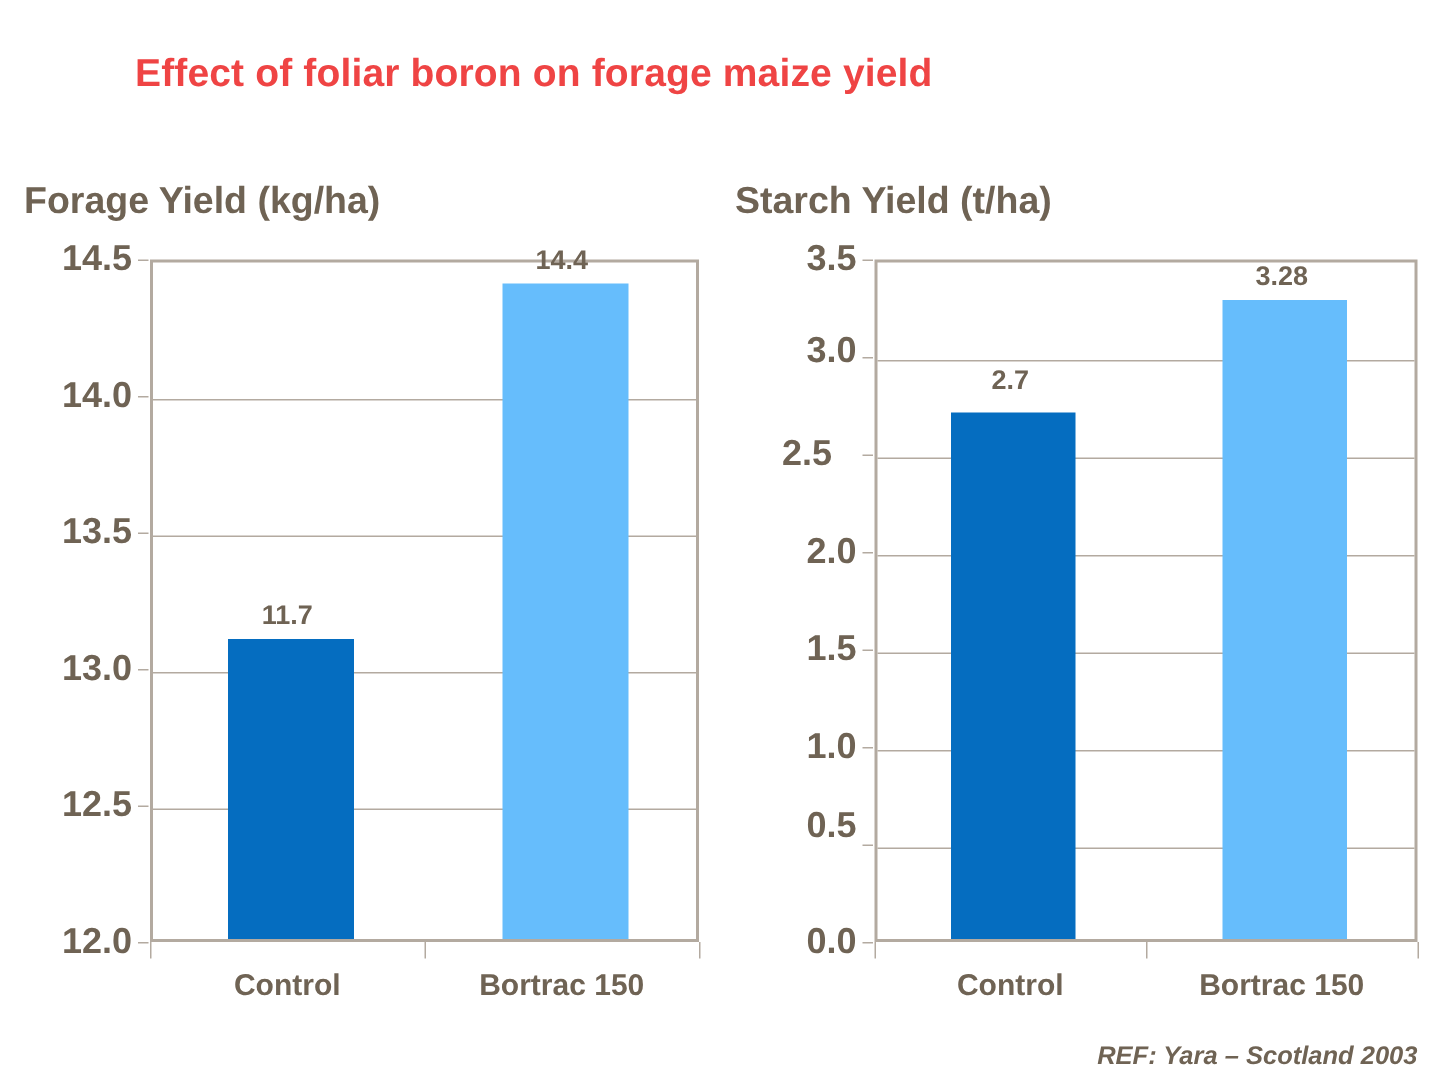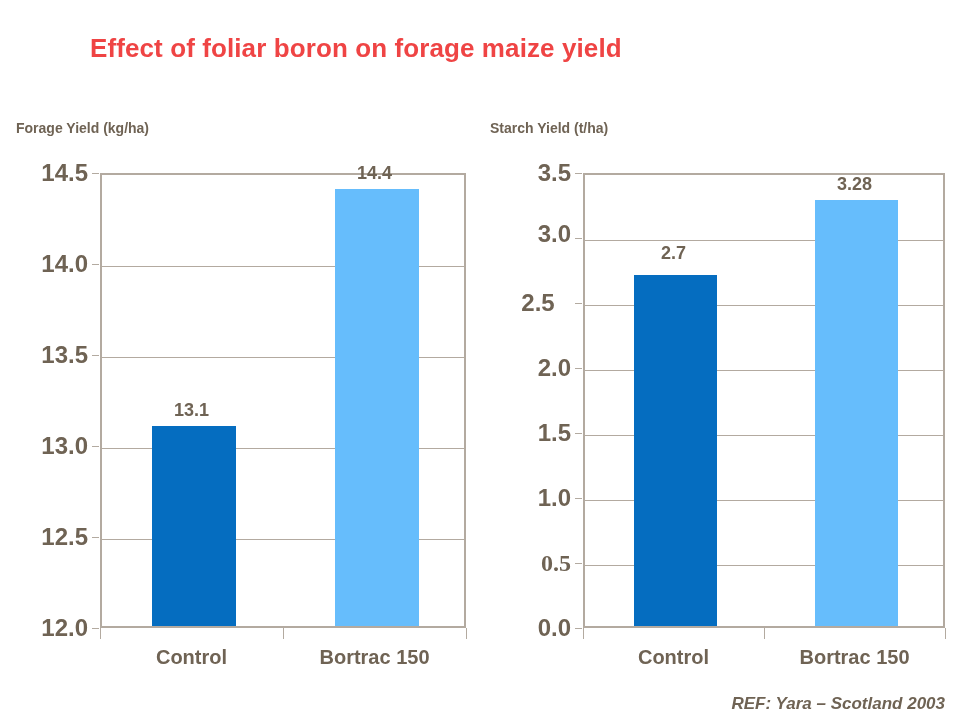--- a/index.html
+++ b/index.html
@@ -30,21 +30,21 @@
   
   .chart-panel {
     position: absolute;
   }
   #chart-forage { left: 0px;   top: 120px; width: 480px; height: 560px; }
   #chart-starch { left: 485px; top: 120px; width: 475px; height: 560px; }
 
   .axis-title {
     position: absolute;
     top: 0px;
-    font-size: 14px;
+    font-size: 25px;
     font-weight: bold;
     color: #6F6354;
     white-space: nowrap;
   }
   #chart-forage .axis-title { left: 16px; }
   #chart-starch .axis-title { left: 5px; }
 
   
   .plot {
     position: absolute;
@@ -152,21 +152,21 @@
     <div class="ytick" style="top: 144px;">14.0</div>
     <div class="ytick-mark" style="top: 144px;"></div>
     <div class="ytick" style="top: 235px;">13.5</div>
     <div class="ytick-mark" style="top: 235px;"></div>
     <div class="ytick" style="top: 326px;">13.0</div>
     <div class="ytick-mark" style="top: 326px;"></div>
     <div class="ytick" style="top: 417px;">12.5</div>
     <div class="ytick-mark" style="top: 417px;"></div>
     <div class="ytick" style="top: 508px;">12.0</div>
     <div class="ytick-mark" style="top: 508px;"></div>
-    <div class="bar-label" style="left: 191.5px; top: 279.8px;">13.1</div>
+    <div class="bar-label" style="left: 191.5px; top: 279.8px;">11.7</div>
     <div class="xlabel" style="left: 191.5px; top: 526px;">Control</div>
     <div class="xtick-sep" style="left: 283px; top: 508px;"></div>
     <div class="bar-label" style="left: 374.5px; top: 43.2px;">14.4</div>
     <div class="xlabel" style="left: 374.5px; top: 526px;">Bortrac 150</div>
     <div class="xtick-sep" style="left: 100px; top: 508px;"></div>
     <div class="xtick-sep" style="left: 466px; top: 508px;"></div>
   </div>
 
 <div class="chart-panel" id="chart-starch">
   <div class="axis-title">Starch Yield (t/ha)</div>
@@ -185,21 +185,21 @@
     <div class="ytick" style="top: 114px;">3.0</div>
     <div class="ytick-mark" style="top: 118px;"></div>
     <div class="ytick" style="top: 183px; text-align: center;">2.5</div>
     <div class="ytick-mark" style="top: 183px;"></div>
     <div class="ytick" style="top: 248px;">2.0</div>
     <div class="ytick-mark" style="top: 248px;"></div>
     <div class="ytick" style="top: 313px;">1.5</div>
     <div class="ytick-mark" style="top: 313px;"></div>
     <div class="ytick" style="top: 378px;">1.0</div>
     <div class="ytick-mark" style="top: 378px;"></div>
-    <div class="ytick" style="top: 443px; font-family: Liberation Serif, serif;">0.5</div>
+    <div class="ytick" style="top: 431px;">0.5</div>
     <div class="ytick-mark" style="top: 443px;"></div>
     <div class="ytick" style="top: 508px;">0.0</div>
     <div class="ytick-mark" style="top: 508px;"></div>
     <div class="bar-label" style="left: 188.5px; top: 111px; margin-top: 12px;">2.7</div>
     <div class="xlabel" style="left: 188.5px; top: 526px;">Control</div>
     <div class="xtick-sep" style="left: 279px; top: 508px;"></div>
     <div class="bar-label" style="left: 369.5px; top: 53.6px;">3.28</div>
     <div class="xlabel" style="left: 369.5px; top: 526px;">Bortrac 150</div>
     <div class="xtick-sep" style="left: 98px; top: 508px;"></div>
     <div class="xtick-sep" style="left: 460px; top: 508px;"></div>

